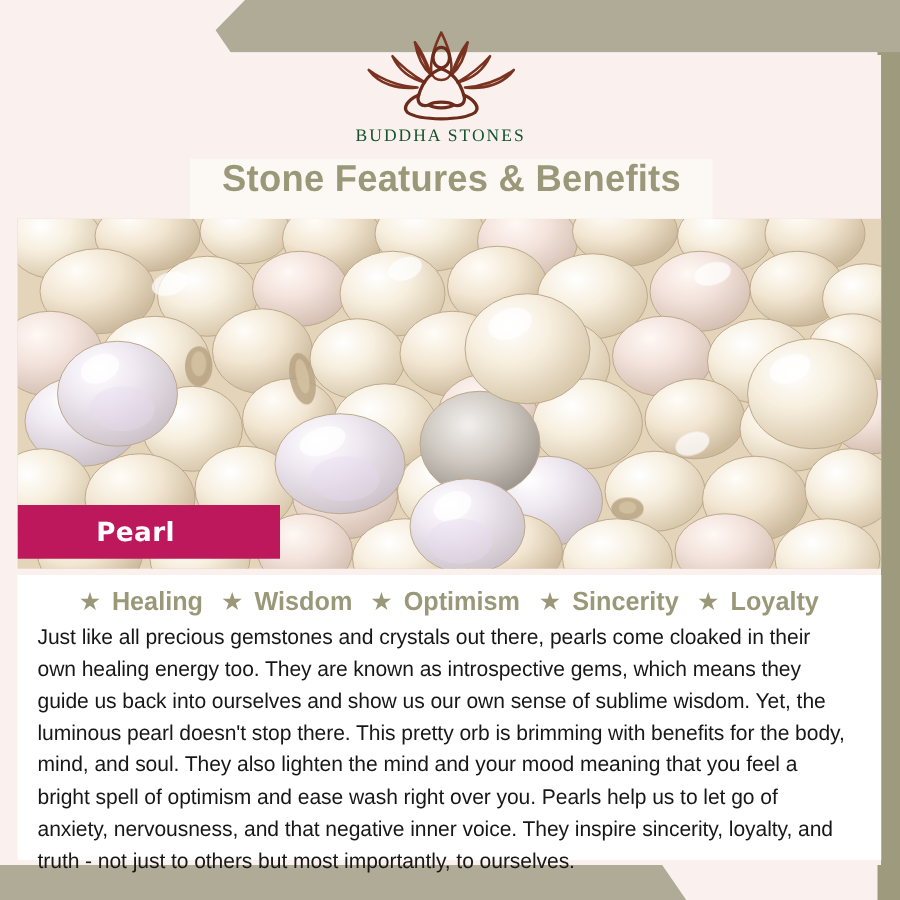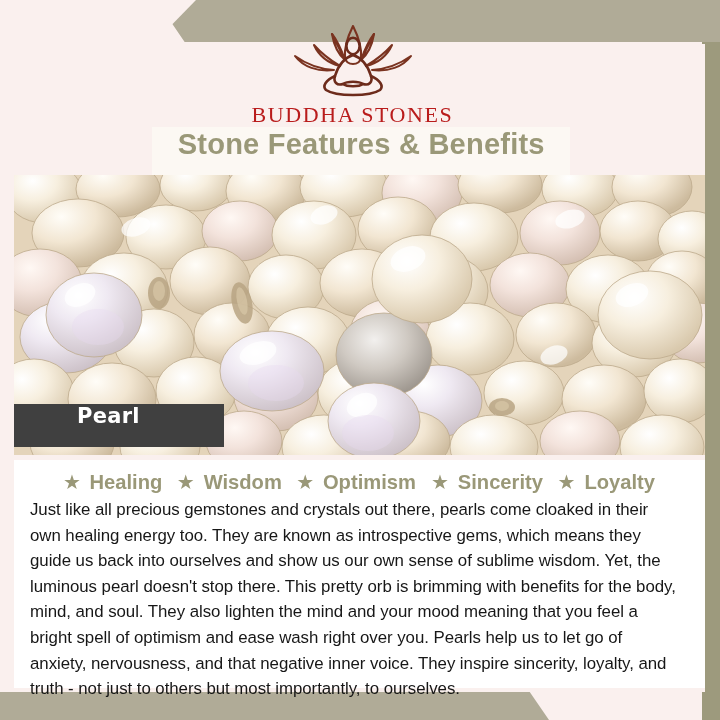--- a/index.html
+++ b/index.html
@@ -69,23 +69,23 @@
     width: 705px;
     display: flex;
     flex-direction: column;
     align-items: center;
     z-index: 4;
   }
   .logo-mark { width: 150px; height: 78px; display: block; }
   .logo-text {
     margin-top: 4px;
     font-family: "Liberation Serif", serif;
-    font-size: 22px;
+    font-size: 14px;
     letter-spacing: 1.6px;
-    color: #b91c1c;
+    color: #14532d;
     font-weight: 400;
   }
 
   
   .title-band {
     position: absolute;
     left: 152px; top: 127px;
     width: 418px; height: 48px;
     background: #fcf8f3;
     display: flex;
@@ -111,23 +111,23 @@
     overflow: hidden;
     z-index: 3;
     background: #e9dcc8;
   }
   .photo svg { display: block; width: 691px; height: 280px; }
 
   .photo-label {
     position: absolute;
     left: 14px; top: 404px;
     width: 210px; height: 43px;
-    background: #404040;
+    background: #be185d;
     display: flex;
-    align-items: flex-start;
+    align-items: center;
     z-index: 5;
   }
   .photo-label span {
     margin-left: 63px;
     color: #ffffff;
     font-size: 21px;
     font-weight: bold;
     letter-spacing: 0.3px;
     font-family: "DejaVu Sans", sans-serif;
   }

